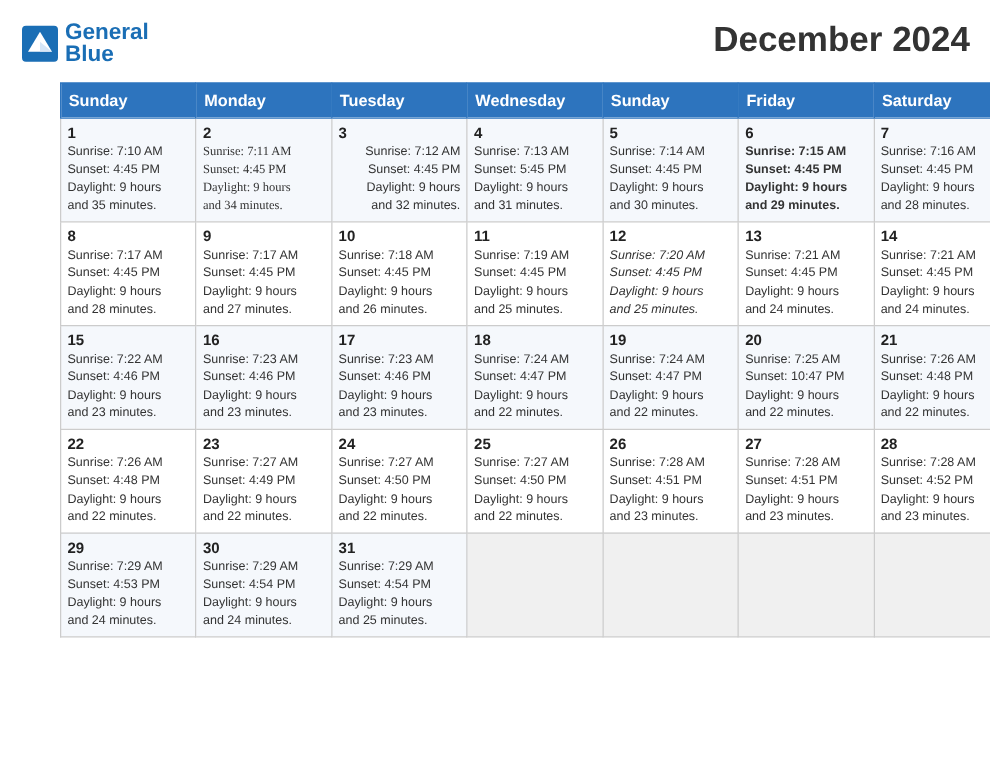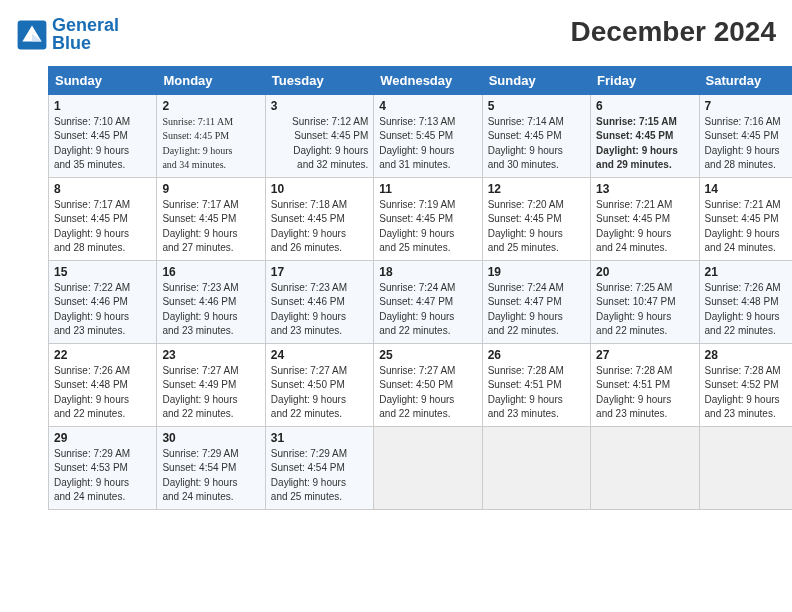--- a/index.html
+++ b/index.html
@@ -198,21 +198,21 @@
         </td>
         <td>
           <span class="day-num">11</span>
           <div class="day-info" style="white-space: pre-line;">Sunrise: 7:19 AM
 Sunset: 4:45 PM
 Daylight: 9 hours
 and 25 minutes.</div>
         </td>
         <td>
           <span class="day-num">12</span>
-          <div class="day-info" style="white-space: pre-line;">Sunrise: 7:20 AM
+          <div class="day-info" style="white-space: pre-line; font-style: italic;">Sunrise: 7:20 AM
 Sunset: 4:45 PM
 Daylight: 9 hours
 and 25 minutes.</div>
         </td>
         <td>
           <span class="day-num">13</span>
           <div class="day-info" style="white-space: pre-line;">Sunrise: 7:21 AM
 Sunset: 4:45 PM
 Daylight: 9 hours
 and 24 minutes.</div>

